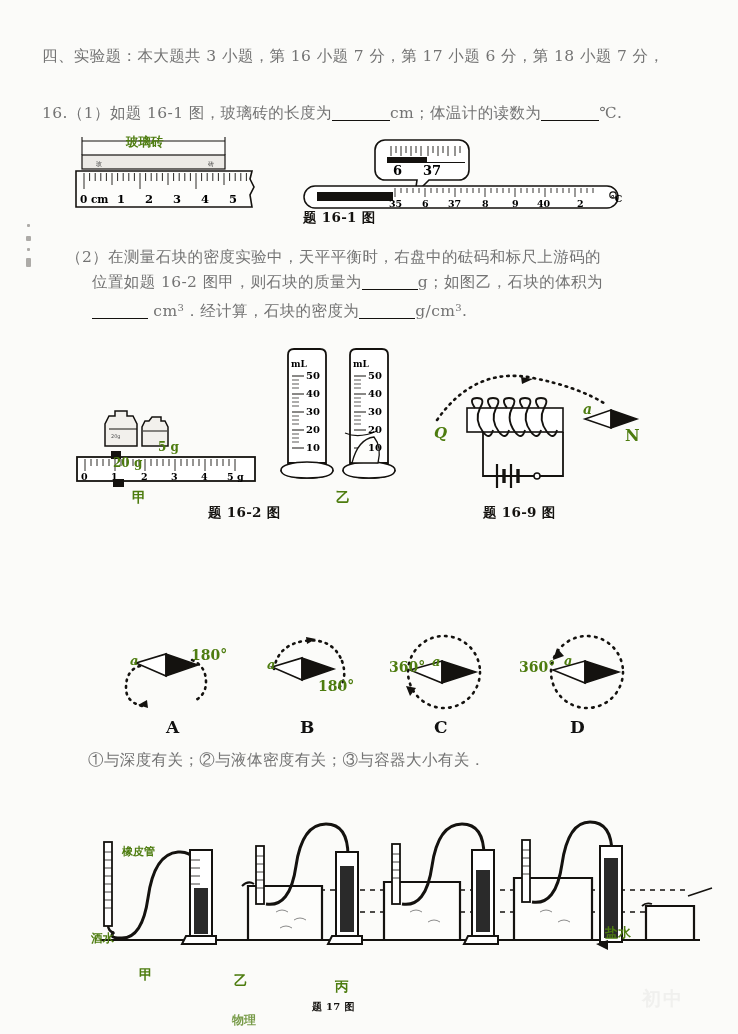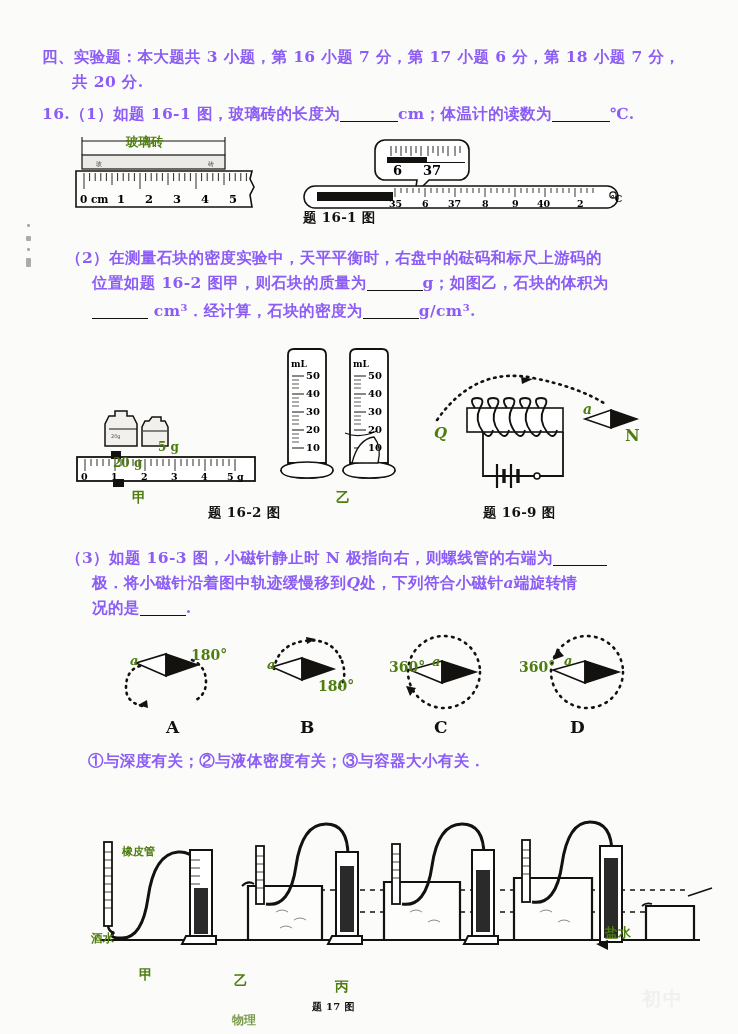--- a/index.html
+++ b/index.html
@@ -17,22 +17,22 @@
     background: #fbfbf9;
     overflow: hidden;
     color: #111;
   }
   
   .qtext {
     position: absolute;
     font-size: 15.5px;
     line-height: 25px;
     letter-spacing: 0.4px;
-    color: #8b5cf6;
-    font-weight: 700;
+    color: #737373;
+    font-weight: 400;
   }
   .qtext .idt { display: block; }
   .blank {
     display: inline-block;
     border-bottom: 1.4px solid #14120f;
     vertical-align: -3px;
   }
   .sup { font-size: 10px; vertical-align: 5px; }
   .ital { font-style: italic; font-family: "DejaVu Serif", serif; }
   .caption {
@@ -77,21 +77,20 @@
 
 <div id="page">
 
   <div class="margin-mark" style="left:27px;top:224px;width:3px;height:3px;"></div>
   <div class="margin-mark" style="left:26px;top:236px;width:5px;height:5px;"></div>
   <div class="margin-mark" style="left:27px;top:248px;width:3px;height:3px;"></div>
   <div class="margin-mark" style="left:26px;top:258px;width:5px;height:9px;"></div>
 
   <div class="qtext" style="left:42px;top:44px;width:680px;">
     <span>四、实验题：本大题共 3 小题，第 16 小题 7 分，第 17 小题 6 分，第 18 小题 7 分，</span>
-    <span class="idt" style="padding-left:30px;">共 20 分.</span>
   </div>
 
   <div class="qtext" style="left:42px;top:101px;width:690px;">
     <span>16.（1）如题 16-1 图，玻璃砖的长度为</span><span class="blank" style="width:58px;"></span><span>cm；体温计的读数为</span><span class="blank" style="width:58px;"></span><span>℃.</span>
   </div>
 
   <div class="fig" style="left:70px;top:133px;">
     <svg width="220" height="85" viewBox="0 0 220 85">
 
       <line x1="12" y1="4" x2="12" y2="22" stroke="#14120f" stroke-width="1.1"></line>
@@ -402,29 +401,20 @@
         <path d="M186 38 L212 47 L186 56 Z" fill="#14120f" stroke="#14120f" stroke-width="1.4"></path>
       </g>
     </svg>
   </div>
   <div class="lbl ital" style="left:434px;top:424px;font-size:15px;">Q</div>
   <div class="lbl ital" style="left:583px;top:401px;font-size:14px;">a</div>
   <div class="lbl" style="left:625px;top:426px;font-size:16px;">N</div>
 
   <div class="caption" style="left:483px;top:504px;">题 16-9 图</div>
 
-  <div class="qtext" style="left:66px;top:545px;width:660px;">
-    <span>（3）如题 16-3 图，小磁针静止时 N 极指向右，则螺线管的右端为</span><span class="blank" style="width:54px;"></span>
-    <span class="idt" style="padding-left:26px;">
-      <span>极．将小磁针沿着图中轨迹缓慢移到</span><span class="ital">Q</span><span>处，下列符合小磁针</span><span class="ital">a</span><span>端旋转情</span>
-    </span>
-    <span class="idt" style="padding-left:26px;">
-      <span>况的是</span><span class="blank" style="width:46px;"></span><span>.</span>
-    </span>
-  </div>
 
   <div class="fig" style="left:118px;top:636px;">
     <svg width="110" height="80" viewBox="0 0 110 80">
       <path d="M22 30 q-14 4 -14 22 q0 14 16 18" fill="none" stroke="#14120f" stroke-width="2.6" stroke-dasharray="1.6 5" stroke-linecap="round"></path>
       <path d="M30 72 l-10 -3 l9 -5 z" fill="#14120f"></path>
       <path d="M74 24 q14 6 14 22 q0 12 -10 18" fill="none" stroke="#14120f" stroke-width="2.6" stroke-dasharray="1.6 5" stroke-linecap="round"></path>
       <path d="M18 27 L48 18 L48 40 Z" fill="#fff" stroke="#14120f" stroke-width="1.7"></path>
       <path d="M48 18 L80 29 L48 40 Z" fill="#14120f" stroke="#14120f" stroke-width="1.4"></path>
     </svg>
   </div>

